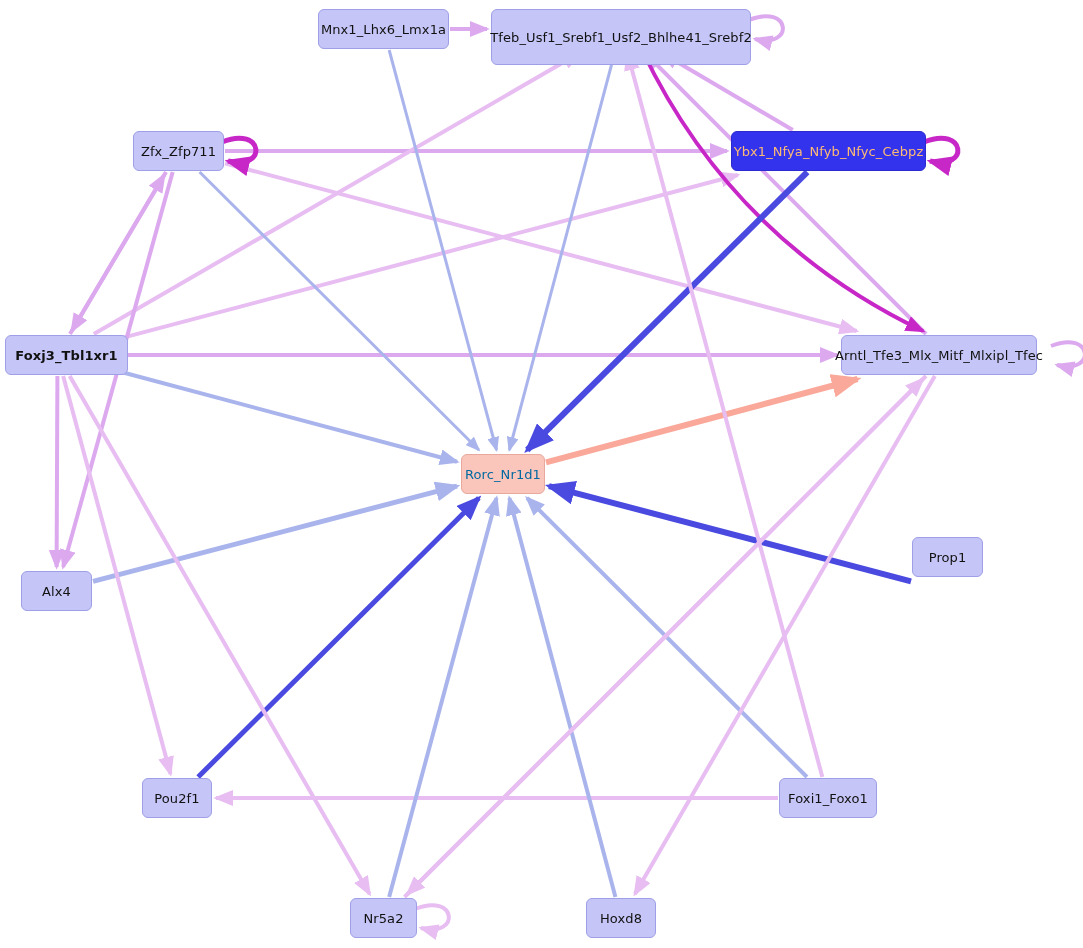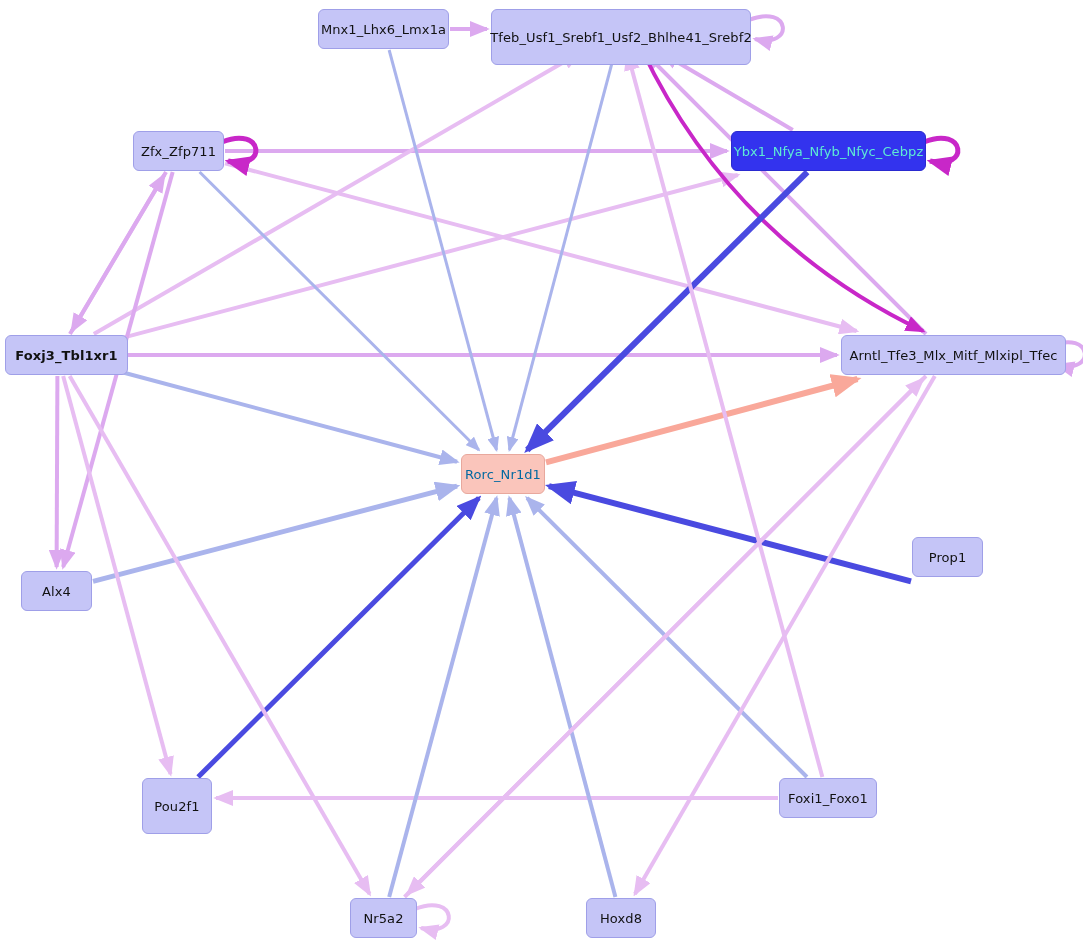--- a/index.html
+++ b/index.html
@@ -3,21 +3,21 @@
 <meta charset="utf-8">
 <style>
   html,body{margin:0;padding:0;background:#ffffff;}
   #stage{position:relative;width:1083px;height:948px;background:#ffffff;
          font-family:"DejaVu Sans","Liberation Sans",sans-serif;overflow:hidden;}
   #edges{position:absolute;left:0;top:0;width:1083px;height:948px;}
   .node{position:absolute;box-sizing:border-box;display:flex;align-items:center;
         justify-content:center;border-radius:6px;border:1px solid #9f9fe8;
         background:#c5c5f7;color:#111111;font-size:13px;letter-spacing:.1px;
         white-space:nowrap;}
-  .node.accent{background:#3333ee;border-color:#2a2ad0;color:#5eead4;}
+  .node.accent{background:#3333ee;border-color:#2a2ad0;color:#fdba74;}
   .node.target{background:#fac5bb;border-color:#e8a89d;color:#0369a1;}
 </style>
 </head>
 <body>
 
 <div id="stage">
   <svg id="edges" viewBox="0 0 1083 948" xmlns="http://www.w3.org/2000/svg">
       <defs>
         <marker id="cdca9ef" markerWidth="5" markerHeight="4" refX="4.3" refY="2" orient="auto" markerUnits="strokeWidth">
           <path d="M0,0 L5,2 L0,4 z" fill="#dca9ef"></path>
@@ -84,33 +84,33 @@
     </div>
     <div class="node" style="left: 133px; top: 131px; width: 91px; height: 40px;">
       <span>Zfx_Zfp711</span>
     </div>
     <div class="node accent" style="left: 731px; top: 131px; width: 195px; height: 40px;">
       <span>Ybx1_Nfya_Nfyb_Nfyc_Cebpz</span>
     </div>
     <div class="node" style="left: 5px; top: 335px; width: 123px; height: 40px; font-weight: bold;">
       <span>Foxj3_Tbl1xr1</span>
     </div>
-    <div class="node" style="left: 841px; top: 335px; width: 225px; height: 40px;">
+    <div class="node" style="left: 841px; top: 335px; width: 196px; height: 40px;">
       <span>Arntl_Tfe3_Mlx_Mitf_Mlxipl_Tfec</span>
     </div>
     <div class="node target" style="left: 461px; top: 454px; width: 84px; height: 40px;">
       <span>Rorc_Nr1d1</span>
     </div>
     <div class="node" style="left: 21px; top: 571px; width: 71px; height: 40px; justify-content: center;">
       <span>Alx4</span>
     </div>
     <div class="node" style="left: 912px; top: 537px; width: 71px; height: 40px;">
       <span>Prop1</span>
     </div>
-    <div class="node" style="left: 142px; top: 778px; width: 70px; height: 56px;">
+    <div class="node" style="left: 142px; top: 778px; width: 70px; height: 40px;">
       <span>Pou2f1</span>
     </div>
     <div class="node" style="left: 779px; top: 778px; width: 98px; height: 40px;">
       <span>Foxi1_Foxo1</span>
     </div>
     <div class="node" style="left: 350px; top: 898px; width: 67px; height: 40px;">
       <span>Nr5a2</span>
     </div>
     <div class="node" style="left: 586px; top: 898px; width: 70px; height: 40px;">
       <span>Hoxd8</span>

